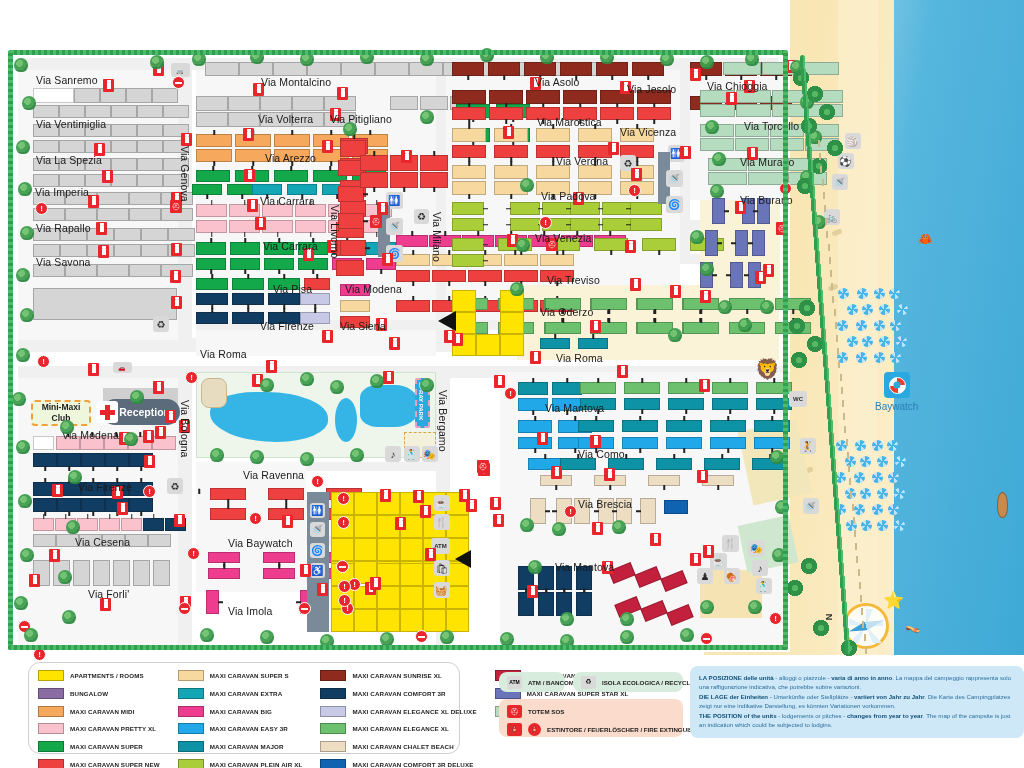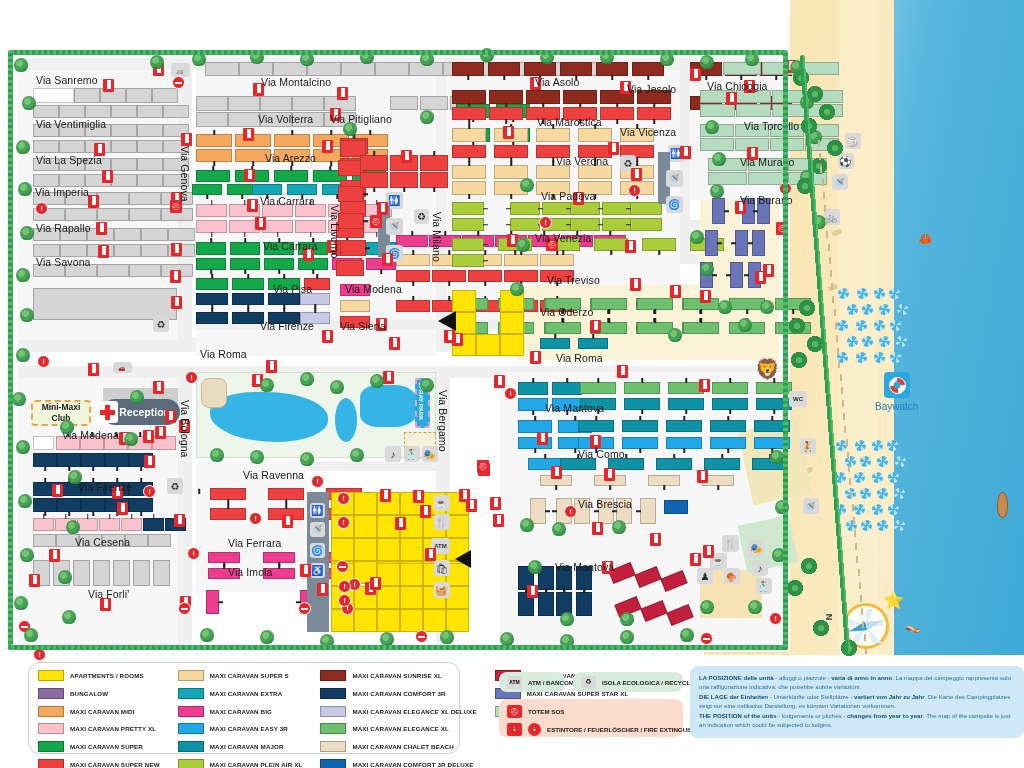--- a/index.html
+++ b/index.html
@@ -1249,22 +1249,22 @@
       <div class="street" style="left:535px;top:232px;">Via Venezia</div>
       <div class="street" style="left:547px;top:274px;">Via Treviso</div>
       <div class="street" style="left:540px;top:306px;">Via Oderzo</div>
       <div class="street" style="left:200px;top:348px;">Via Roma</div>
       <div class="street" style="left:556px;top:352px;">Via Roma</div>
       <div class="street" style="left:62px;top:429px;">Via Modena</div>
       <div class="street" style="left:78px;top:481px;">Via Firenze</div>
       <div class="street" style="left:75px;top:536px;">Via Cesena</div>
       <div class="street" style="left:88px;top:588px;">Via Forli'</div>
       <div class="street" style="left:243px;top:469px;">Via Ravenna</div>
-      <div class="street" style="left:228px;top:537px;">Via Ferrara</div>
-      <div class="street" style="left:228px;top:566px;text-align:right;">Via Imola</div>
+      <div class="street" style="left:228px;top:537px;">Via Baywatch</div>
+      <div class="street" style="left:228px;top:605px;text-align:right;">Via Imola</div>
       <div class="street" style="left:545px;top:402px;">Via Mantova</div>
       <div class="street" style="left:578px;top:448px;">Via Como</div>
       <div class="street" style="left:578px;top:498px;">Via Brescia</div>
       <div class="street" style="left:555px;top:561px;">Via Mantova</div>
       <div class="street" style="left:179px;top:146px;writing-mode:vertical-rl;">Via Genova</div>
       <div class="street" style="left:329px;top:205px;writing-mode:vertical-rl;">Via Livorno</div>
       <div class="street" style="left:431px;top:212px;writing-mode:vertical-rl;">Via Milano</div>
       <div class="street" style="left:179px;top:400px;writing-mode:vertical-rl;">Via Bologna</div>
       <div class="street" style="left:437px;top:390px;writing-mode:vertical-rl;">Via Bergamo</div>
     </div>

